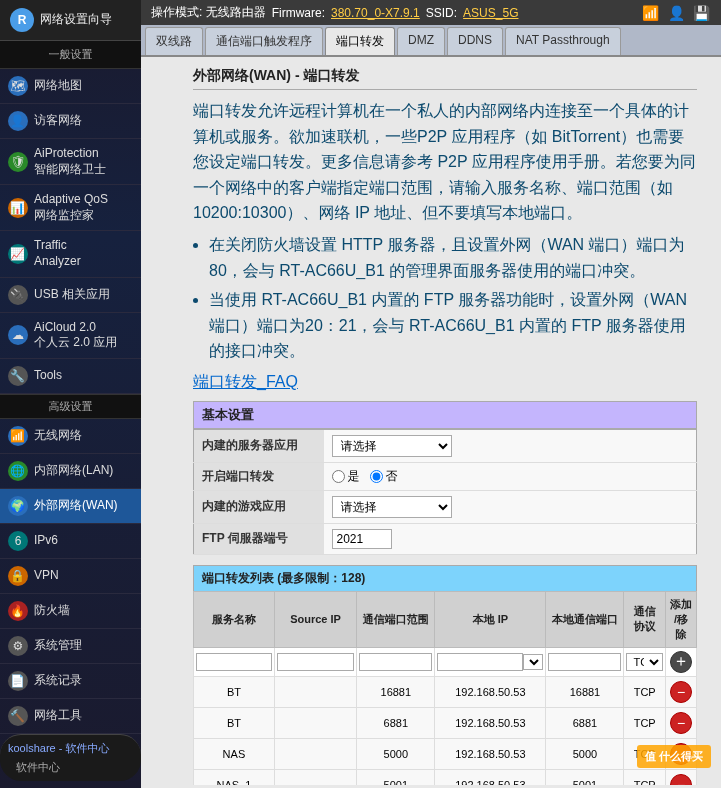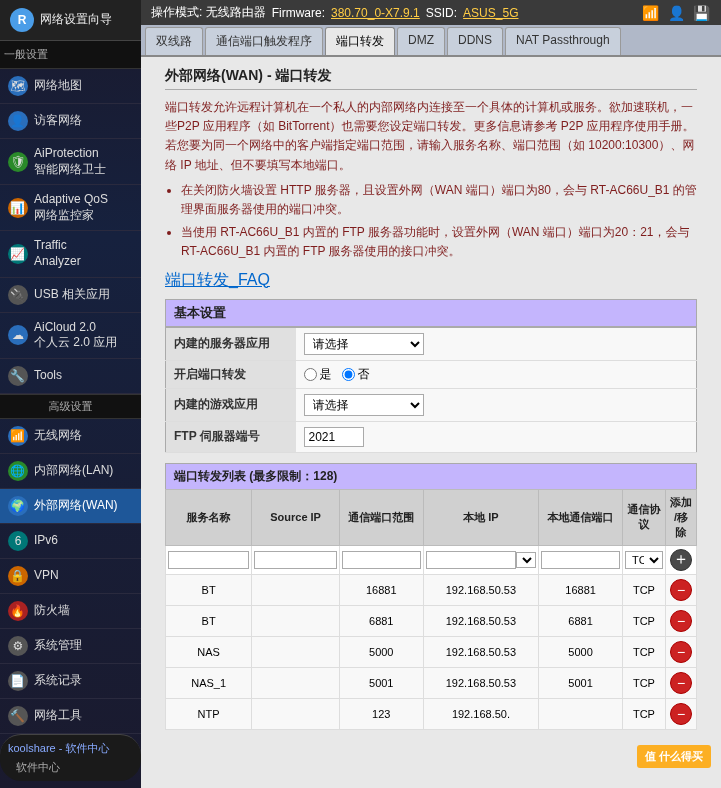--- a/index.html
+++ b/index.html
@@ -26,20 +26,21 @@
     .sidebar-logo-icon {
       width: 24px; height: 24px;
       background: #4a9de8;
       border-radius: 50%;
       display: flex; align-items: center; justify-content: center;
       font-size: 12px; font-weight: bold; color: #fff;
     }
     .sidebar-logo-text { font-size: 12px; color: #eee; line-height: 1.3; }
 
     .sidebar-section-title {
+      text-align: center;
       padding: 6px 4px;
       font-size: 11px;
       color: #aaa;
       background: #111;
       border-bottom: 1px solid #333;
     }
     .sidebar-item {
       display: flex;
       align-items: center;
       gap: 6px;
@@ -117,34 +118,35 @@
       color: #000;
       font-weight: normal;
       border-color: #888;
     }
 
     
     .content {
       padding: 10px 24px;
       overflow-y: auto;
       height: calc(788px - 30px - 30px);
+      margin-left: 28px;
     }
 
     .page-title {
       font-size: 14px;
       font-weight: bold;
       color: #222;
       margin-bottom: 8px;
       border-bottom: 1px solid #aaa;
       padding-bottom: 4px;
     }
 
     .description {
-      font-size: 12px;
-      color: #7f1d1d;
+      font-size: 16px;
+      color: #0c4a6e;
       line-height: 1.6;
       margin-bottom: 8px;
     }
 
     .description ul {
       margin-left: 16px;
       margin-top: 6px;
     }
     .description ul li {
       margin-bottom: 4px;
@@ -203,21 +205,21 @@
     .input-field {
       padding: 2px 4px;
       font-size: 12px;
       border: 1px solid #aaa;
       background: #fff;
       width: 60px;
     }
 
     
     .pf-table-title {
-      background: #c4b5fd;
+      background: #7dd3fc;
       padding: 4px 8px;
       font-size: 12px;
       font-weight: bold;
       color: #222;
       border: 1px solid #aaa;
       border-bottom: none;
     }
     .pf-table {
       width: 100%;
       border-collapse: collapse;

